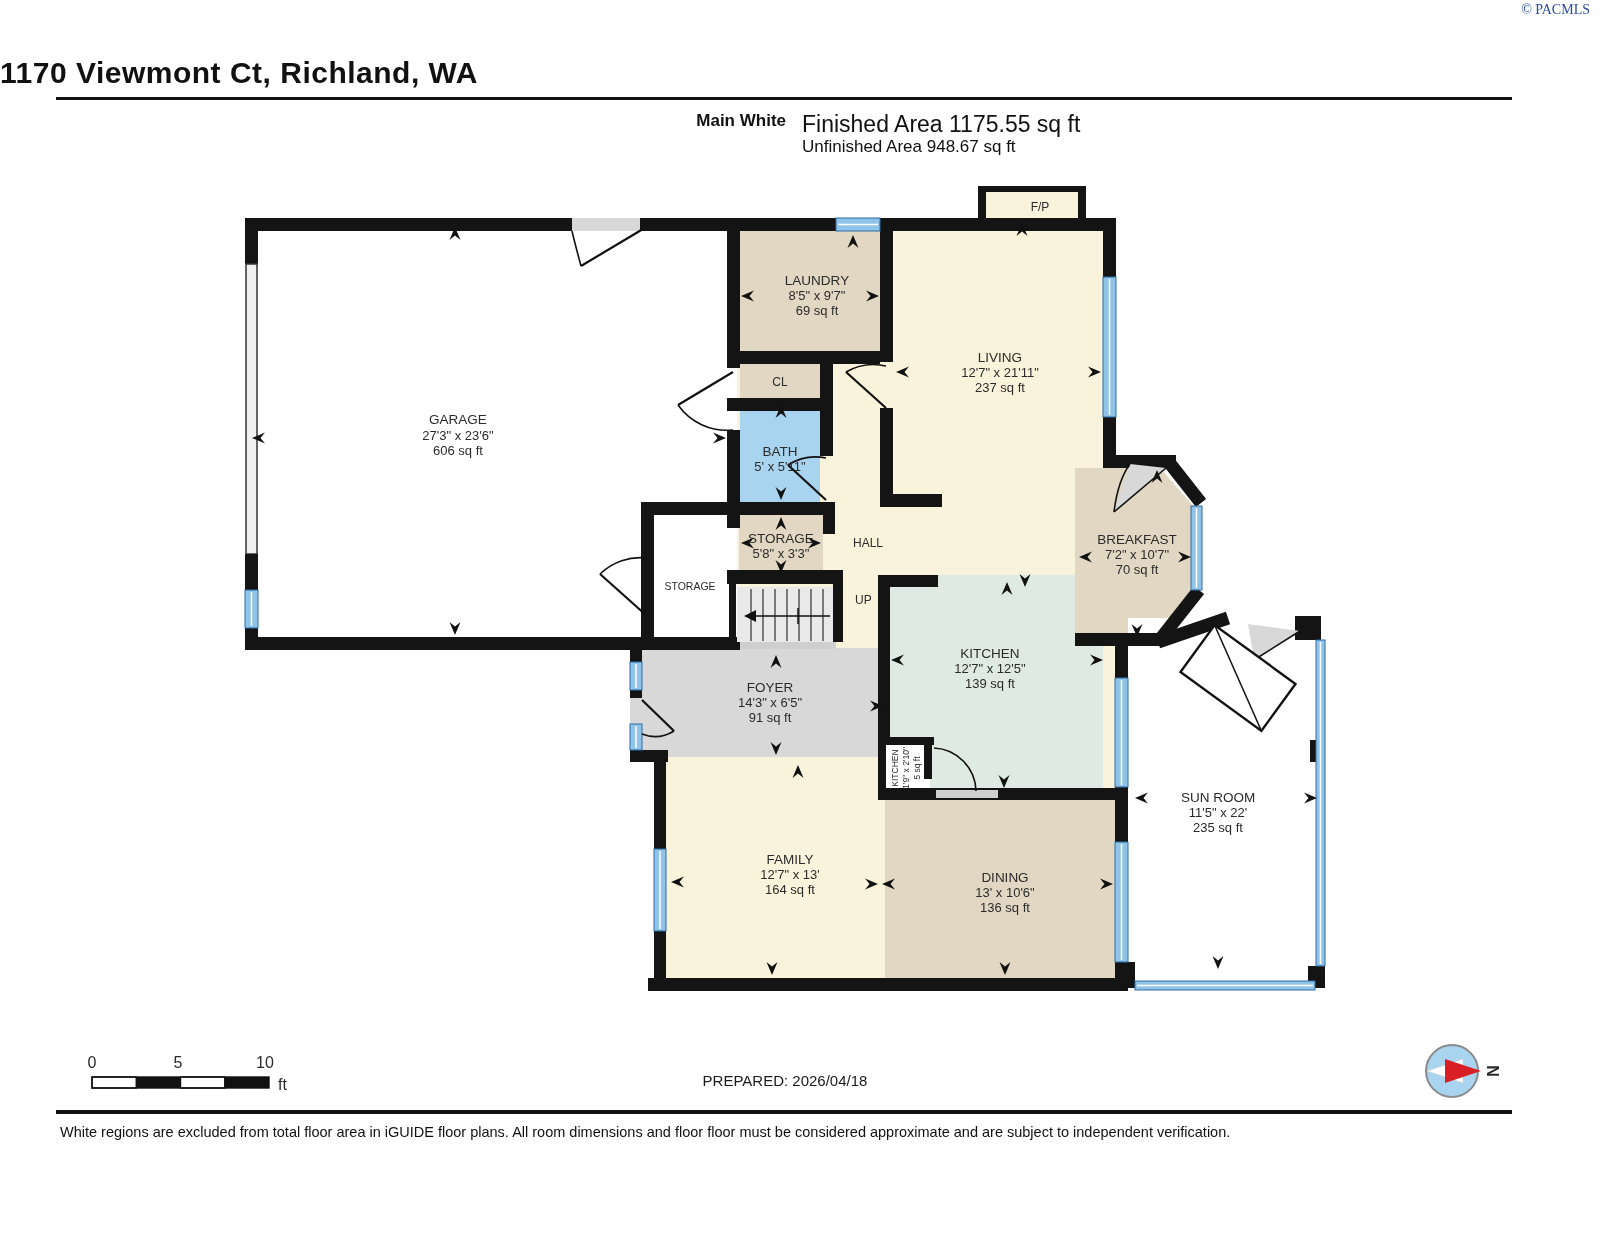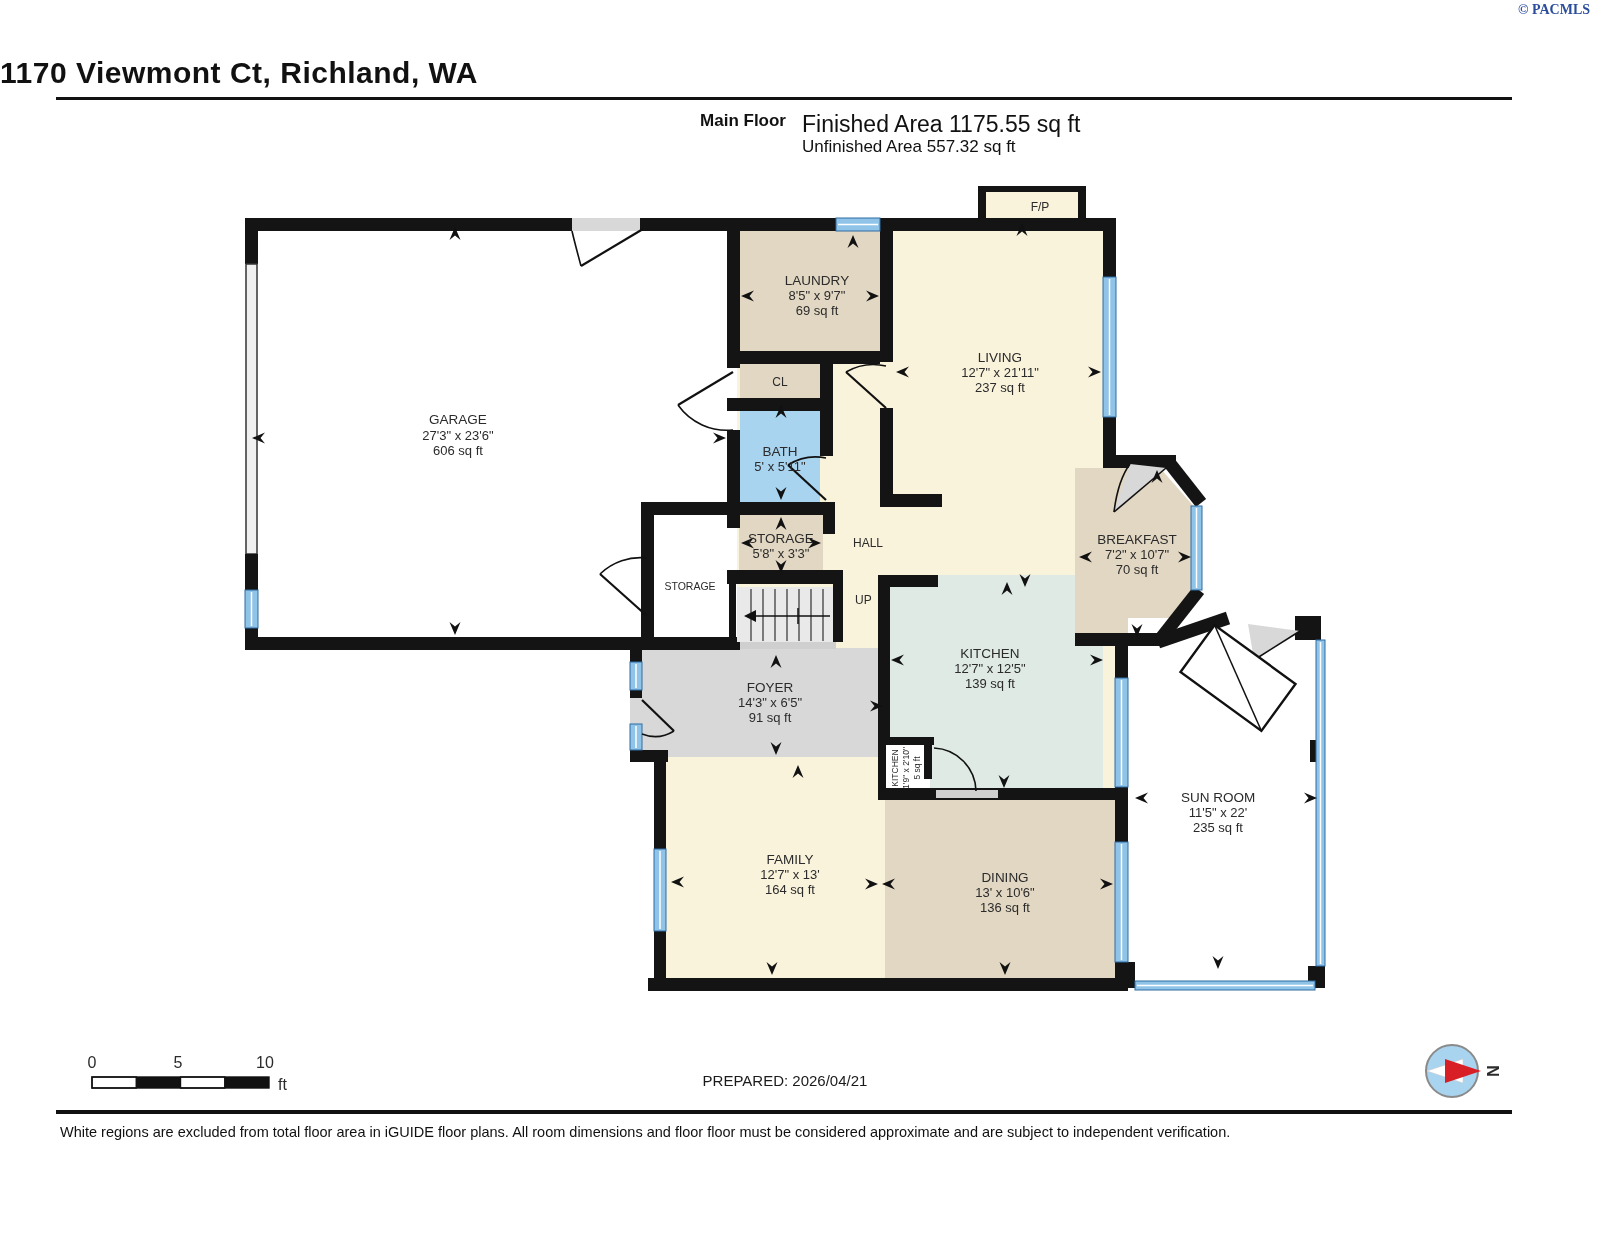--- a/index.html
+++ b/index.html
@@ -1,41 +1,41 @@
 <!DOCTYPE html>
 <html><head>
 <meta charset="utf-8">
 <style>
   html,body{margin:0;padding:0;background:#ffffff;}
   body{position:relative;width:1600px;height:1236px;font-family:"Liberation Sans","DejaVu Sans",sans-serif;overflow:hidden;}
   .abs{position:absolute;}
-  #watermark{top:2px;right:10px;font-family:"Liberation Serif","DejaVu Serif",serif;font-weight:bold;font-size:14px;color:#2b4d9b;}
+  #watermark{top:2px;right:10px;font-family:"Liberation Serif","DejaVu Serif",serif;font-weight:normal;font-size:14px;color:#2b4d9b;}
   #title{top:56px;left:0;width:1570px;text-align:left;font-size:30px;font-weight:bold;color:#111;letter-spacing:.5px;}
   #top-rule{top:97px;left:56px;width:1456px;height:3px;background:#111;}
   #floor-label{top:111px;left:560px;width:226px;text-align:right;font-size:17px;font-weight:bold;color:#111;}
   #fin-area{top:111px;left:802px;font-size:23px;color:#111;}
   #unfin-area{top:137px;left:802px;font-size:17px;color:#111;}
   #prepared{top:1072px;left:0;width:1570px;text-align:center;font-size:15px;color:#1a1a1a;}
   #bottom-rule{top:1110px;left:56px;width:1456px;height:4px;background:#111;}
   #disclaimer{top:1124px;left:60px;width:1480px;font-size:14.5px;color:#111;}
   svg text{fill:#2b2b2b;}
   .rname{font-size:13.5px;}
   .rdim{font-size:13px;}
   .rsmall{font-size:12px;}
   .rtiny{font-size:10.5px;}
 </style>
 </head>
 <body>
 
 <div class="abs" id="watermark">© PACMLS</div>
 <div class="abs" id="title">1170 Viewmont Ct, Richland, WA</div>
 <div class="abs" id="top-rule"></div>
-<div class="abs" id="floor-label">Main Floor</div>
+<div class="abs" id="floor-label">Main White</div>
 <div class="abs" id="fin-area">Finished Area 1175.55 sq ft</div>
-<div class="abs" id="unfin-area">Unfinished Area 557.32 sq ft</div>
+<div class="abs" id="unfin-area">Unfinished Area 948.67 sq ft</div>
 
 <svg class="abs" style="left:0;top:0;" width="1600" height="1236" viewBox="0 0 1600 1236">
   <defs>
     <path id="arw" d="M0,-7 L5.5,6 L0,1.5 L-5.5,6 Z" fill="#111"></path>
   </defs>
 
   <g>
     <rect x="251" y="224" width="480" height="418" fill="#ffffff"></rect>
     <rect x="737" y="230" width="391" height="760" fill="#faf3dc"></rect>
     <rect x="1115" y="230" width="290" height="388" fill="#ffffff"></rect>
@@ -321,15 +321,15 @@
   </g>
 
   <g transform="translate(1418,1040)">
     <circle cx="34" cy="31" r="26" fill="#a9d4ef" stroke="#8a8a8a" stroke-width="2"></circle>
     <polygon points="9,31 45,19 45,43" fill="#ffffff" stroke="#cccccc" stroke-width="0.6"></polygon>
     <polygon points="63,31 27,19 27,43" fill="#d81f26"></polygon>
     <text font-size="16" font-weight="bold" text-anchor="middle" transform="translate(74,31) rotate(90)" dy="5">N</text>
   </g>
 </svg>
 
-<div class="abs" id="prepared">PREPARED: 2026/04/21</div>
+<div class="abs" id="prepared">PREPARED: 2026/04/18</div>
 <div class="abs" id="bottom-rule"></div>
 <div class="abs" id="disclaimer">White regions are excluded from total floor area in iGUIDE floor plans. All room dimensions and floor floor must be considered approximate and are subject to independent verification.</div>
 
 </body></html>

